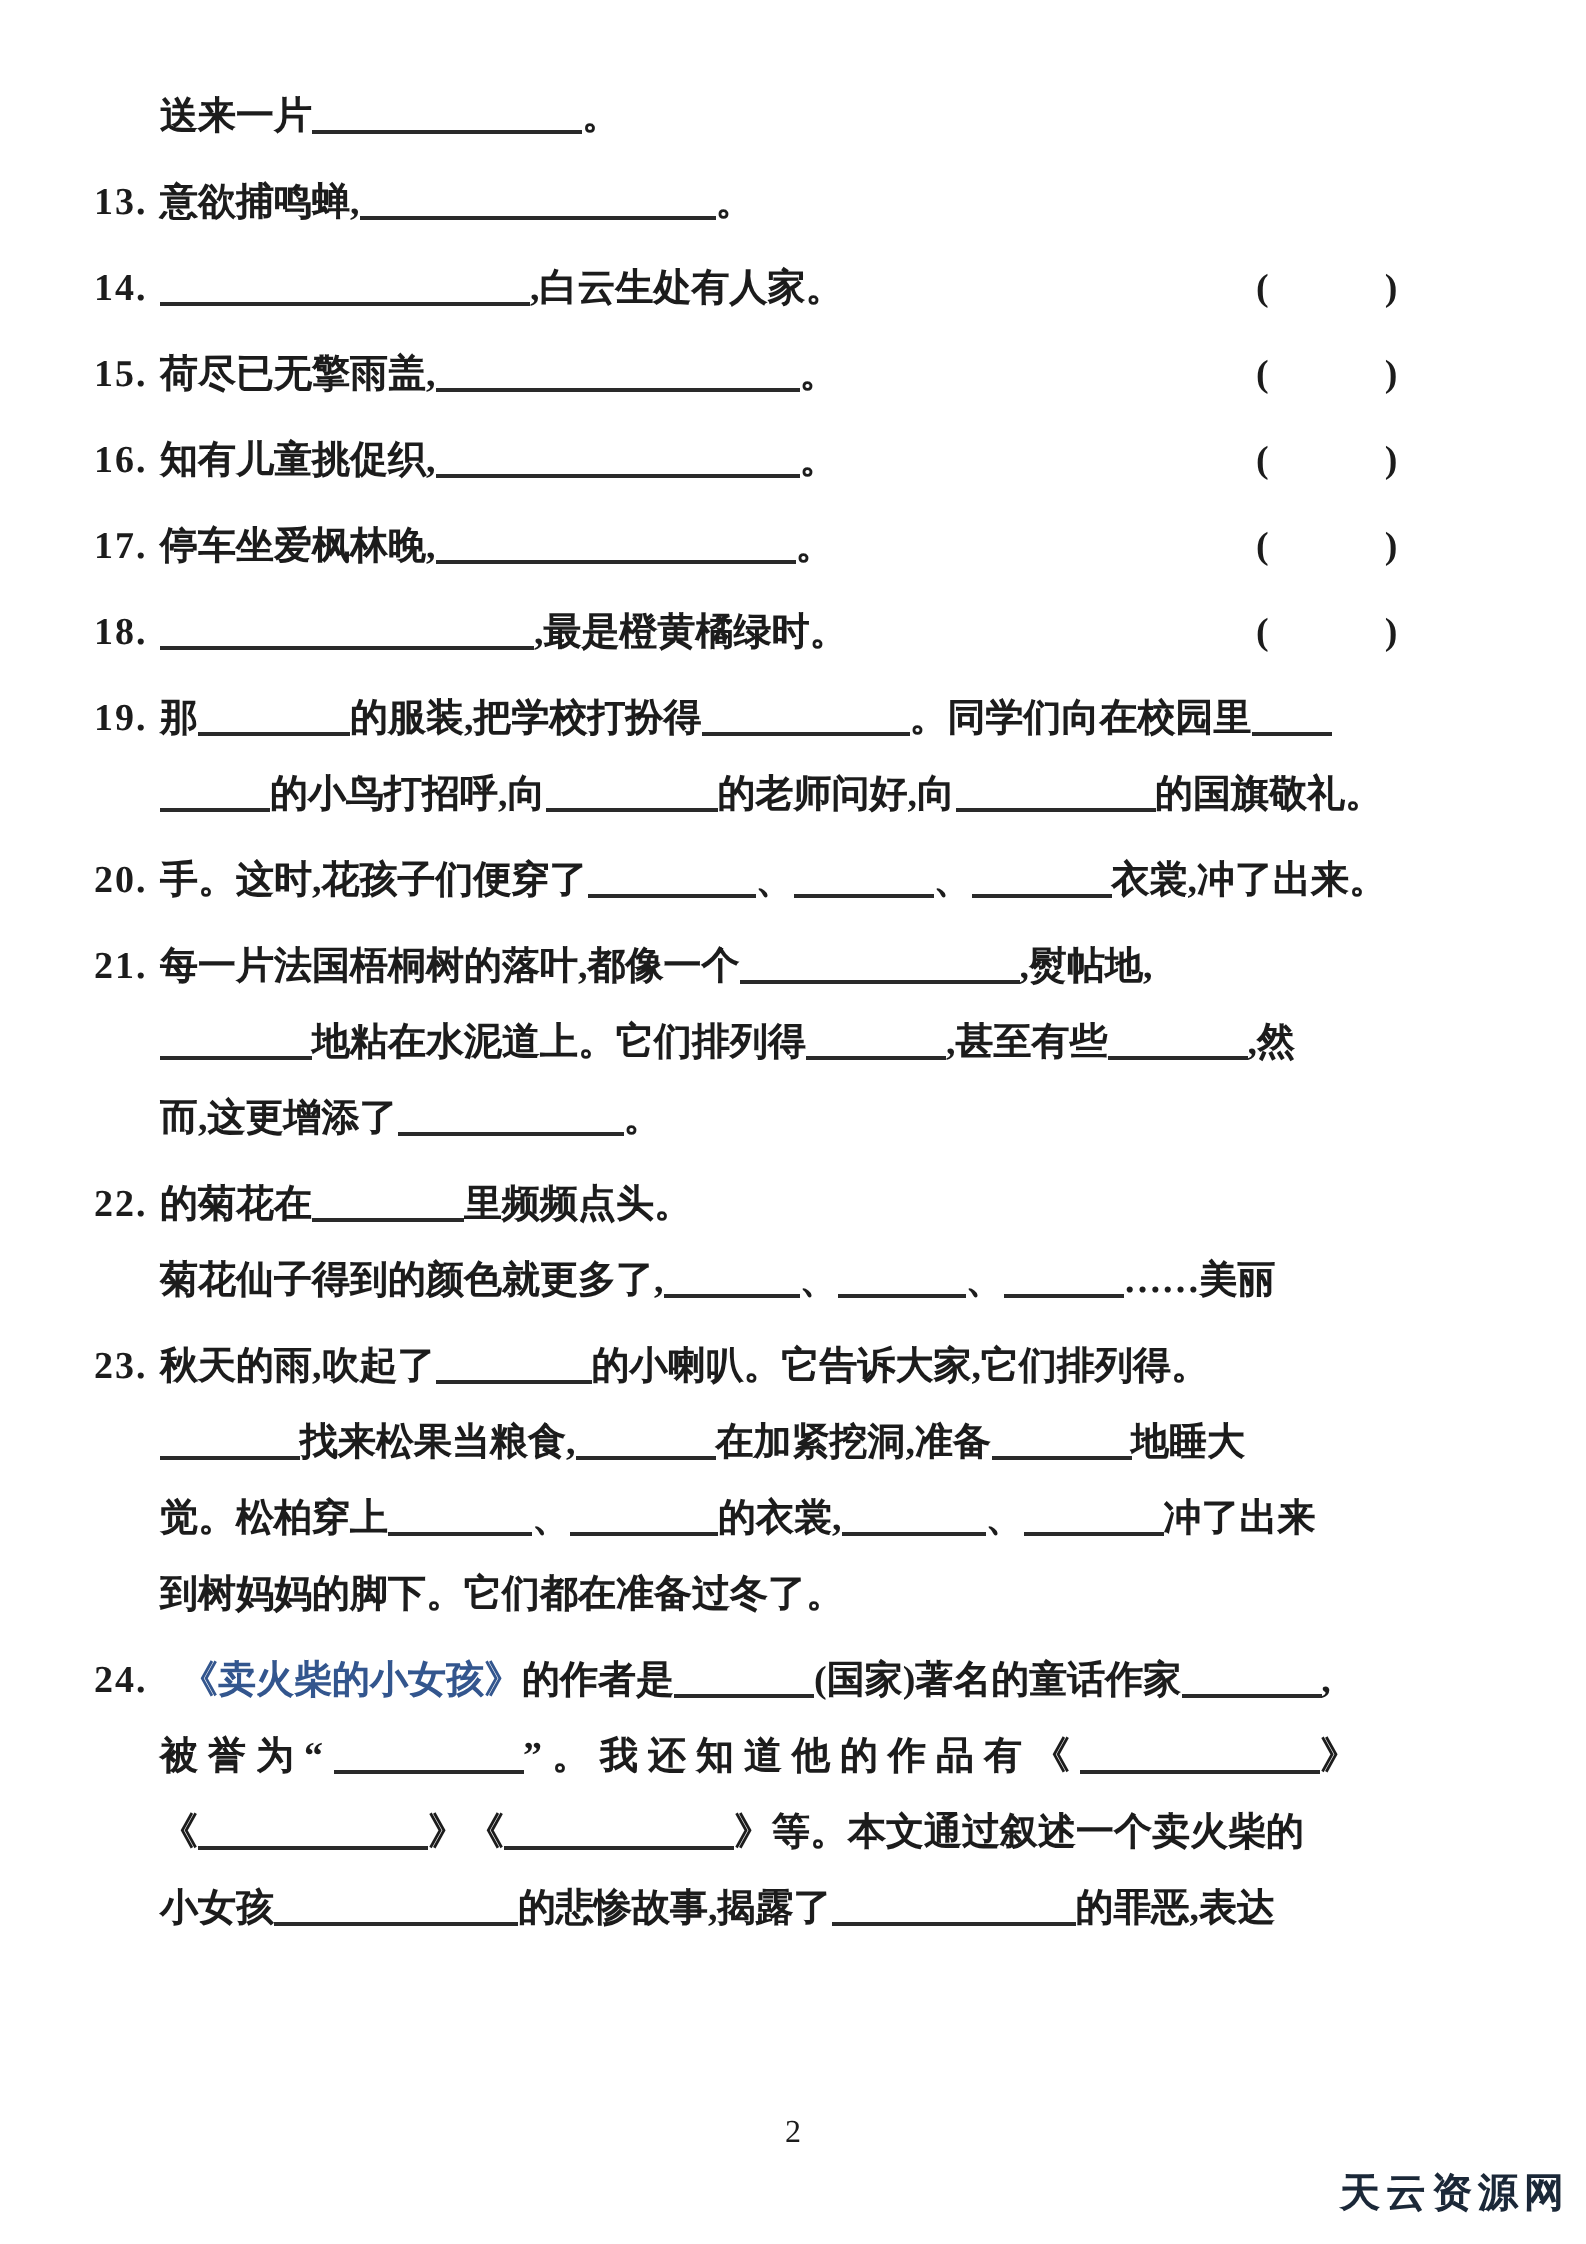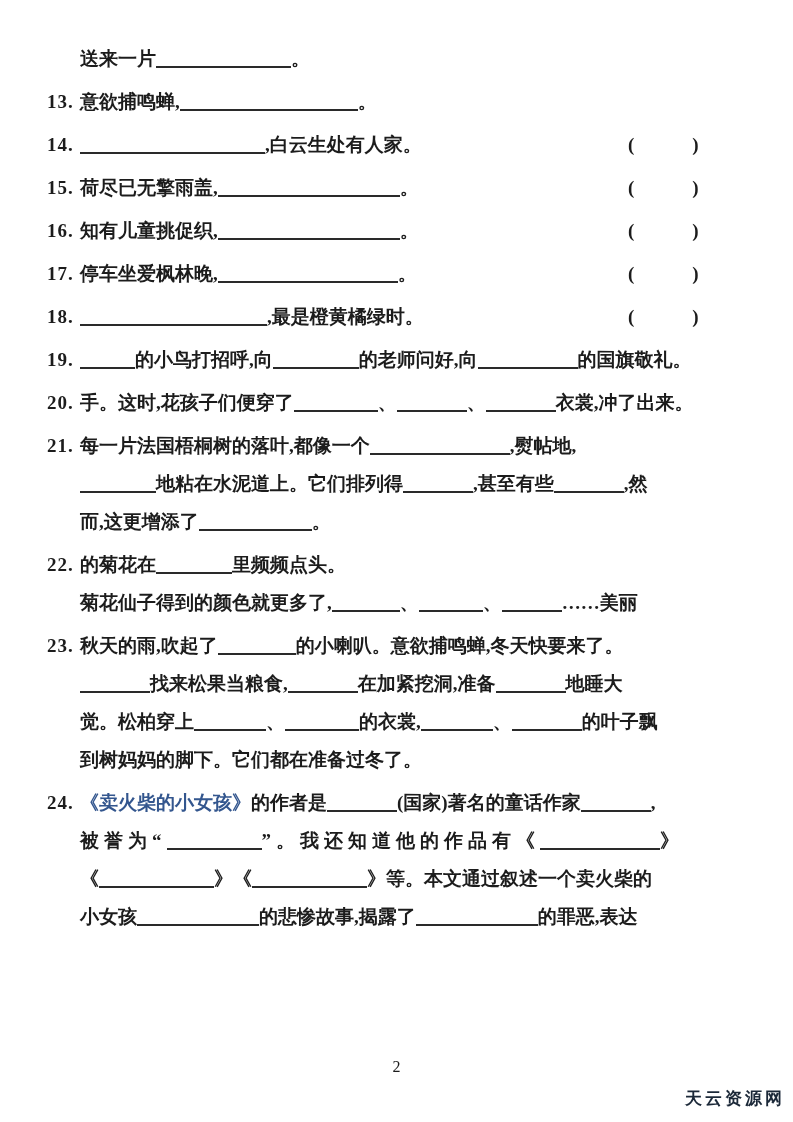--- a/index.html
+++ b/index.html
@@ -29,21 +29,21 @@
     letter-spacing:1px;
   }
   .qlines{flex:1;min-width:0;}
   .qline{
     position:relative;
     height:38px;line-height:38px;
     white-space:nowrap;
   }
   .qline.spread .seg{letter-spacing:5px;}
   .seg{color:var(--text,#1c1c1c);}
-  .seg.link{color:var(--link,#33568e);}
+  .seg.link{color:var(--link,#33568e);margin-left:10px;}
   .blank{
     display:inline-block;
     height:12px;
     vertical-align:-3px;
     border-bottom:2px solid var(--blank,#2a2a2a);
   }
   .bracket{
     position:absolute;
     left:548px;top:0;
     white-space:nowrap;
@@ -55,21 +55,21 @@
   .page-number{
     position:absolute;
     top:1058px;left:0;right:0;
     text-align:center;
     font-size:16px;
     font-weight:400;
   }
   .watermark{
     position:absolute;
     right:8px;bottom:12px;
-    font-size:17px;
+    font-size:20px;
     letter-spacing:3px;
     color:var(--wm,#1b2838);
     font-family:Liberation Serif, serif;
     font-weight:700;
   }
 </style>
 </head>
 <body>
 
 <div class="page" style="--text: #1c1c1c; --blank: #2a2a2a; --link: #33568e; --wm: #1b2838;">
@@ -112,20 +112,21 @@
       </div>
       <div class="question">
         <span class="qnum">18.</span>
         <div class="qlines">
           <div class="qline"><span class="blank" style="width: 187px;"></span><span class="seg">,最是橙黄橘绿时。</span><span class="bracket"><span>(</span><span class="gap"></span><span>)</span></span></div>
         </div>
       </div>
       <div class="question">
         <span class="qnum">19.</span>
         <div class="qlines">
+          <div class="qline"><span class="seg">那</span><span class="blank" style="width: 76px;"></span><span class="seg">的服装,把学校打扮得</span><span class="blank" style="width: 104px;"></span><span class="seg">。同学们向在校园里</span><span class="blank" style="width: 40px;"></span></div>
           <div class="qline"><span class="blank" style="width: 55px;"></span><span class="seg">的小鸟打招呼,向</span><span class="blank" style="width: 86px;"></span><span class="seg">的老师问好,向</span><span class="blank" style="width: 100px;"></span><span class="seg">的国旗敬礼。</span></div>
         </div>
       </div>
       <div class="question">
         <span class="qnum">20.</span>
         <div class="qlines">
           <div class="qline"><span class="seg">手。这时,花孩子们便穿了</span><span class="blank" style="width: 84px;"></span><span class="seg">、</span><span class="blank" style="width: 70px;"></span><span class="seg">、</span><span class="blank" style="width: 70px;"></span><span class="seg">衣裳,冲了出来。</span></div>
         </div>
       </div>
       <div class="question">
@@ -139,23 +140,23 @@
       <div class="question">
         <span class="qnum">22.</span>
         <div class="qlines">
           <div class="qline"><span class="seg">的菊花在</span><span class="blank" style="width: 76px;"></span><span class="seg">里频频点头。</span></div>
           <div class="qline"><span class="seg">菊花仙子得到的颜色就更多了,</span><span class="blank" style="width: 68px;"></span><span class="seg">、</span><span class="blank" style="width: 64px;"></span><span class="seg">、</span><span class="blank" style="width: 60px;"></span><span class="seg">……美丽</span></div>
         </div>
       </div>
       <div class="question">
         <span class="qnum">23.</span>
         <div class="qlines">
-          <div class="qline"><span class="seg">秋天的雨,吹起了</span><span class="blank" style="width: 78px;"></span><span class="seg">的小喇叭。意欲捕鸣蝉,冬天快要来了。</span></div>
+          <div class="qline"><span class="seg">秋天的雨,吹起了</span><span class="blank" style="width: 78px;"></span><span class="seg">的小喇叭。它告诉大家,它们排列得。</span></div>
           <div class="qline"><span class="blank" style="width: 70px;"></span><span class="seg">找来松果当粮食,</span><span class="blank" style="width: 70px;"></span><span class="seg">在加紧挖洞,准备</span><span class="blank" style="width: 70px;"></span><span class="seg">地睡大</span></div>
-          <div class="qline"><span class="seg">觉。松柏穿上</span><span class="blank" style="width: 72px;"></span><span class="seg">、</span><span class="blank" style="width: 74px;"></span><span class="seg">的衣裳,</span><span class="blank" style="width: 72px;"></span><span class="seg">、</span><span class="blank" style="width: 70px;"></span><span class="seg">的叶子飘</span></div>
+          <div class="qline"><span class="seg">觉。松柏穿上</span><span class="blank" style="width: 72px;"></span><span class="seg">、</span><span class="blank" style="width: 74px;"></span><span class="seg">的衣裳,</span><span class="blank" style="width: 72px;"></span><span class="seg">、</span><span class="blank" style="width: 70px;"></span><span class="seg">冲了出来</span></div>
           <div class="qline"><span class="seg">到树妈妈的脚下。它们都在准备过冬了。</span></div>
         </div>
       </div>
       <div class="question">
         <span class="qnum">24.</span>
         <div class="qlines">
           <div class="qline"><span class="seg link">《卖火柴的小女孩》</span><span class="seg">的作者是</span><span class="blank" style="width: 70px;"></span><span class="seg">(国家)著名的童话作家</span><span class="blank" style="width: 70px;"></span><span class="seg">,</span></div>
           <div class="qline spread"><span class="seg">被誉为“</span><span class="blank" style="width: 95px;"></span><span class="seg">”。我还知道他的作品有《</span><span class="blank" style="width: 120px;"></span><span class="seg">》</span></div>
           <div class="qline"><span class="seg">《</span><span class="blank" style="width: 115px;"></span><span class="seg">》《</span><span class="blank" style="width: 115px;"></span><span class="seg">》等。本文通过叙述一个卖火柴的</span></div>
           <div class="qline"><span class="seg">小女孩</span><span class="blank" style="width: 122px;"></span><span class="seg">的悲惨故事,揭露了</span><span class="blank" style="width: 122px;"></span><span class="seg">的罪恶,表达</span></div>

